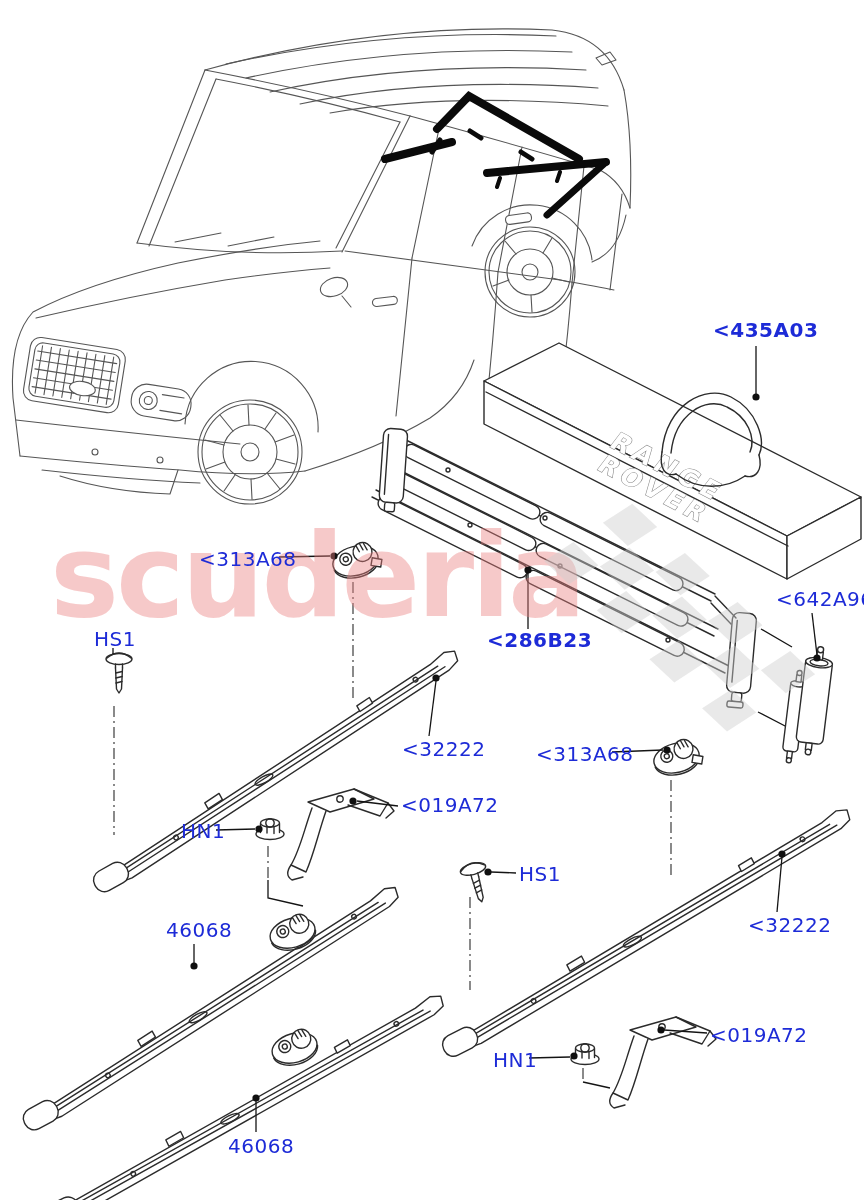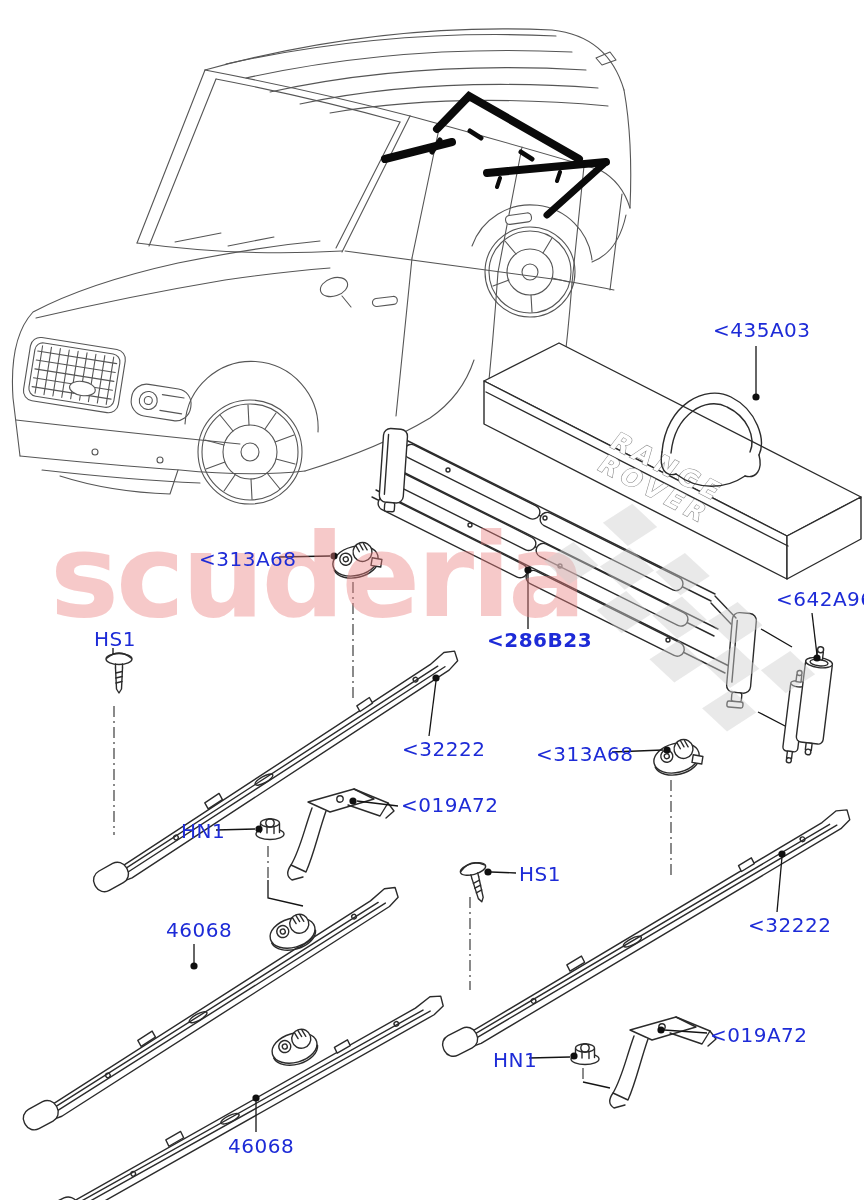--- a/index.html
+++ b/index.html
@@ -393,21 +393,21 @@
           <rect x="108" y="14" width="34" height="34"></rect>
           <rect x="180" y="14" width="34" height="34"></rect>
         <rect x="0" y="48" width="34" height="34"></rect>
           <rect x="72" y="48" width="34" height="34"></rect>
           <rect x="144" y="48" width="34" height="34"></rect>
           <rect x="216" y="48" width="34" height="34"></rect>
       </g>
     </g>
   </svg>
 
-  <div class="callout" style="left:713px;top:320px;">&lt;435A03</div>
+  <div class="callout" style="left:713px;top:320px;font-weight:bold;">&lt;435A03</div>
   <div class="callout" style="left:199px;top:549px;">&lt;313A68</div>
   <div class="callout" style="left:94px;top:629px;">HS1</div>
   <div class="callout" style="left:487px;top:630px;font-weight:bold;">&lt;286B23</div>
   <div class="callout" style="left:776px;top:589px;">&lt;642A96</div>
   <div class="callout" style="left:402px;top:739px;">&lt;32222</div>
   <div class="callout" style="left:536px;top:744px;">&lt;313A68</div>
   <div class="callout" style="left:401px;top:795px;">&lt;019A72</div>
   <div class="callout" style="left:181px;top:821px;">HN1</div>
   <div class="callout" style="left:519px;top:864px;">HS1</div>
   <div class="callout" style="left:748px;top:915px;">&lt;32222</div>

